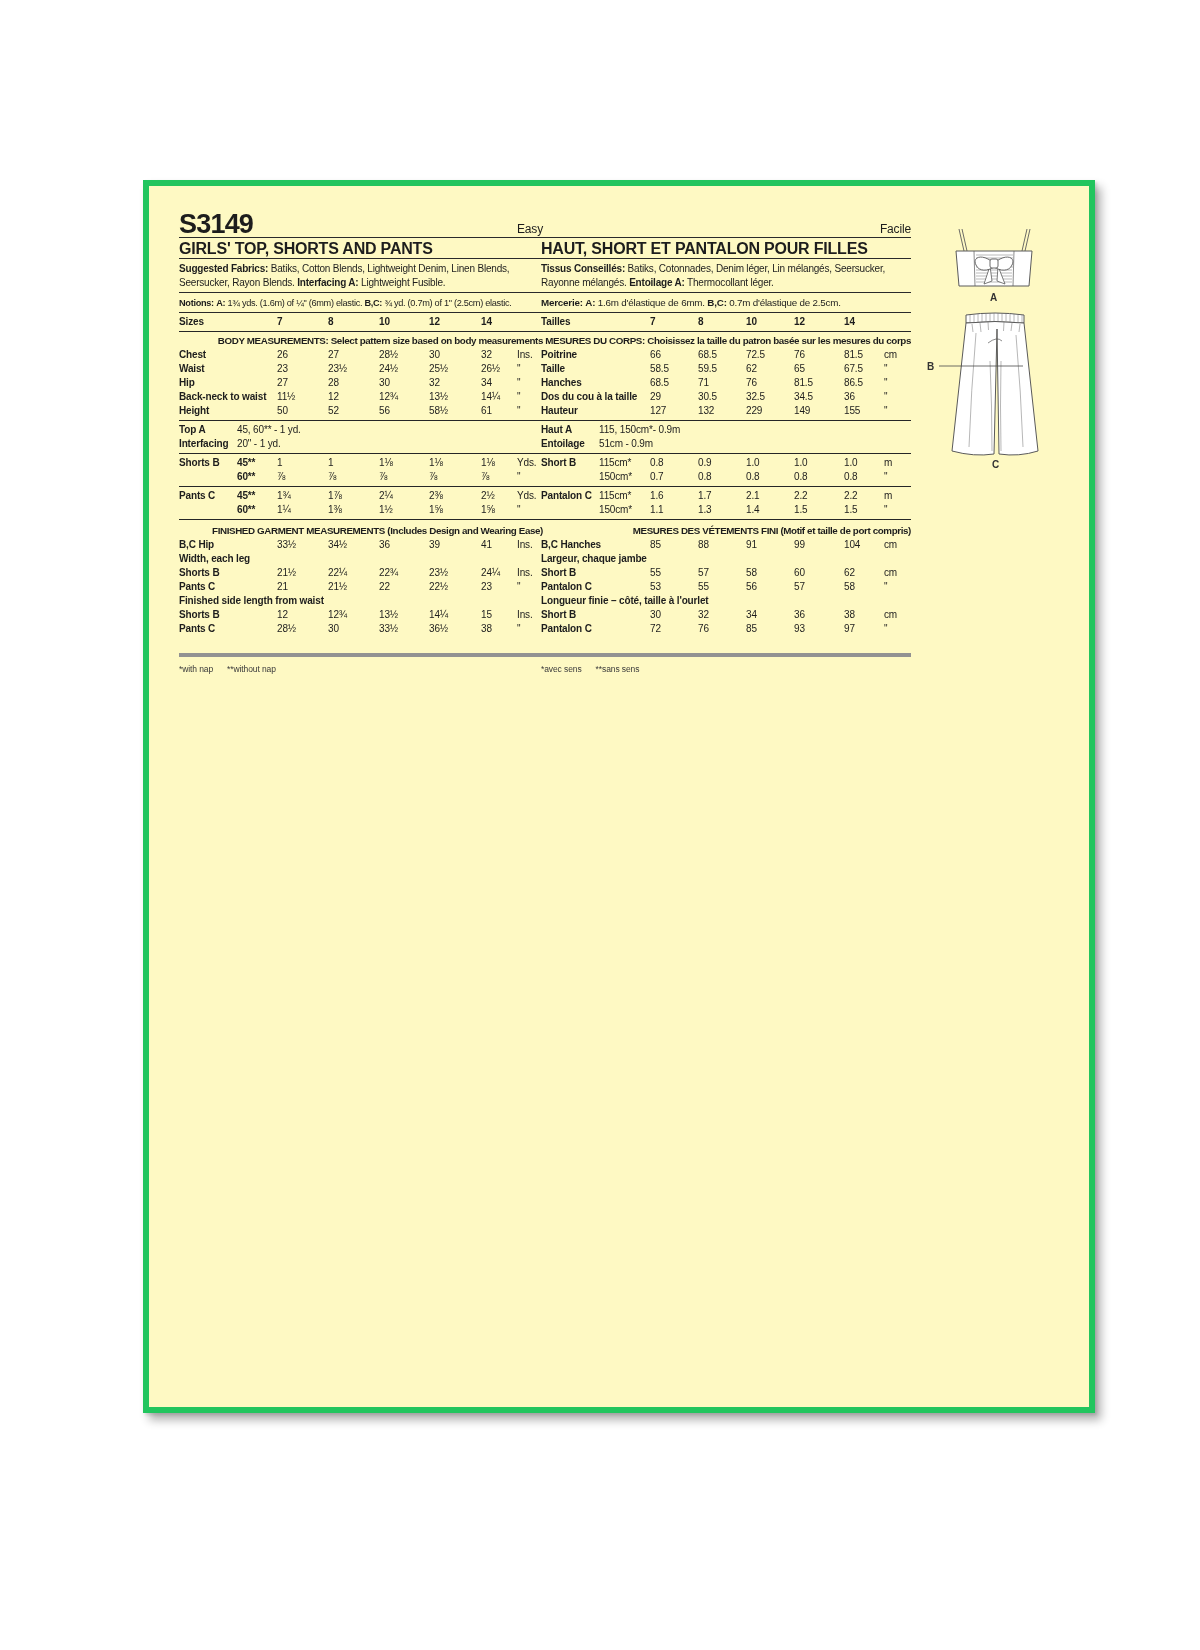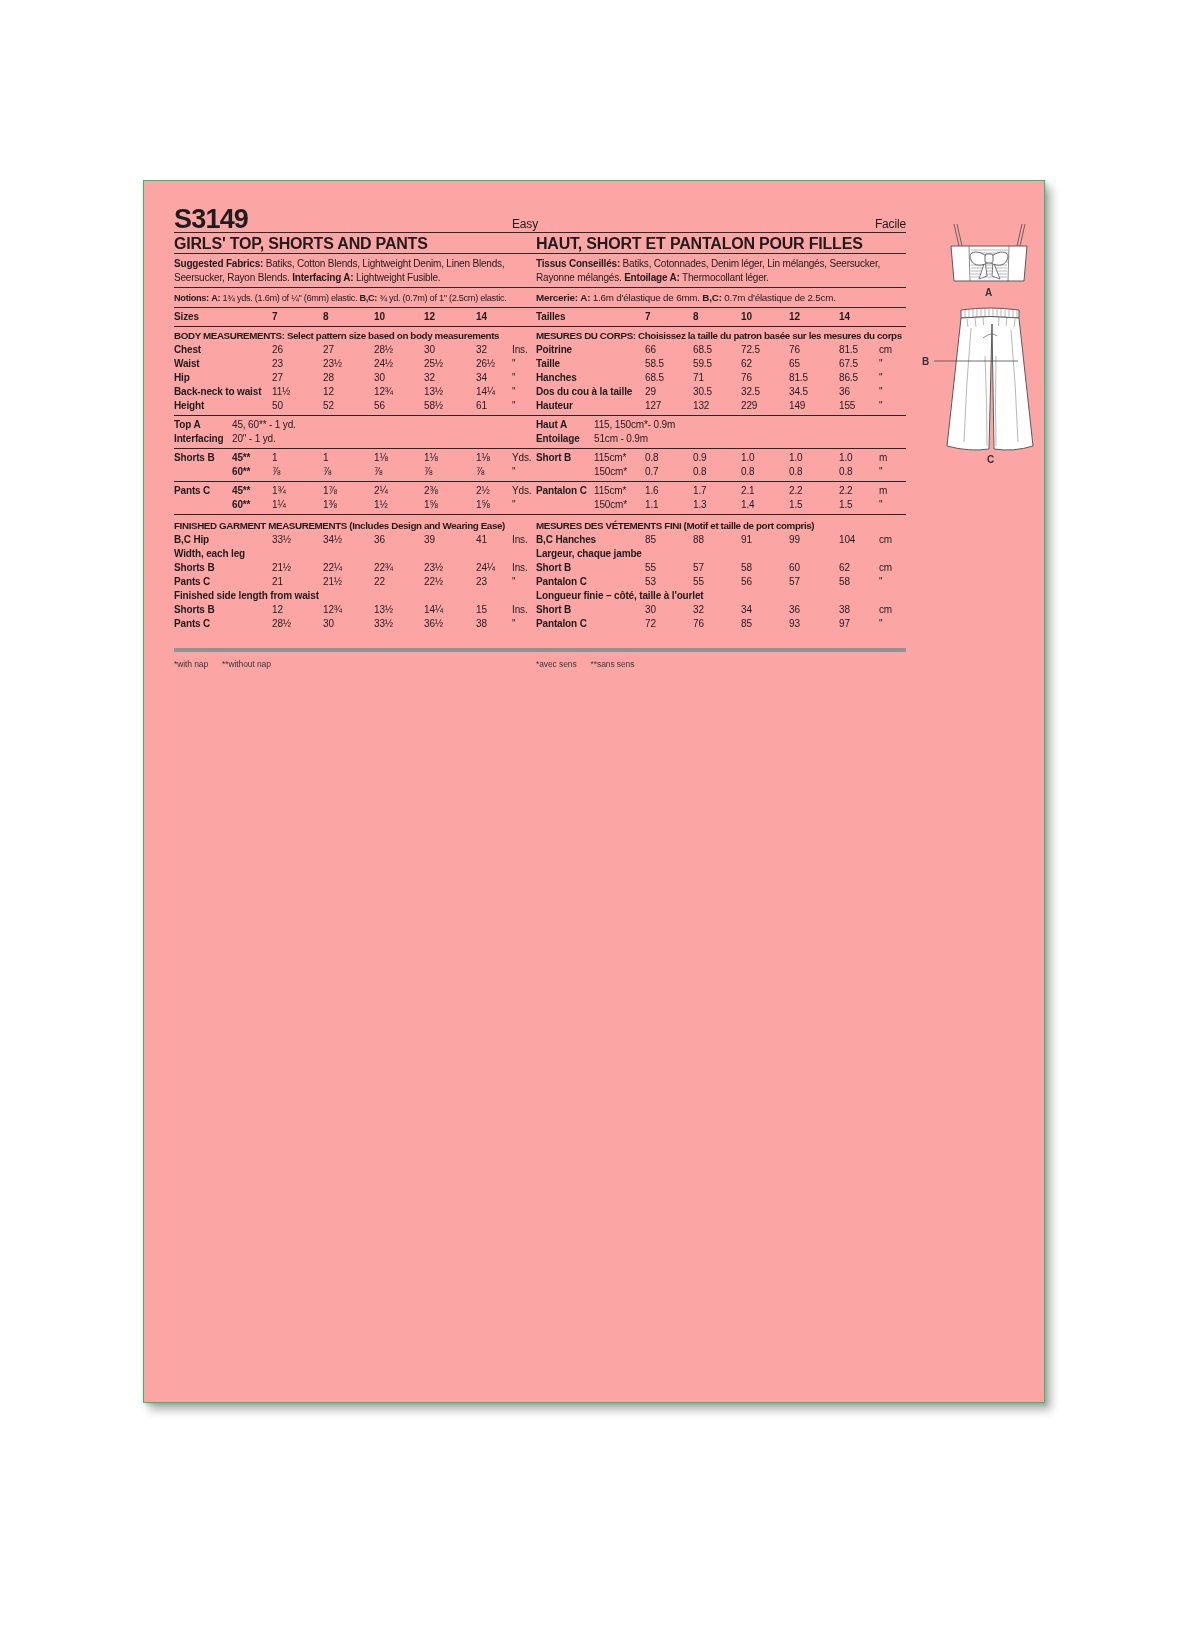--- a/index.html
+++ b/index.html
@@ -1,18 +1,18 @@
 <!DOCTYPE html>
 <html><head>
 <meta charset="utf-8">
 <style>
   html,body{margin:0;padding:0;background:#ffffff;}
   body{width:1200px;height:1650px;position:relative;font-family:"Liberation Sans","DejaVu Sans",sans-serif;color:#1c1c1c;}
-  .sheet{position:absolute;left:143px;top:180px;width:900px;height:1221px;background:#fca5a5;
-         border:1px solid #22c55e;box-shadow:6px 7px 9px rgba(0,0,0,0.30),2px 2px 3px rgba(0,0,0,0.12);}
+  .sheet{position:absolute;left:143px;top:180px;width:900px;height:1221px;background:#fef9c3;
+         border:6px solid #22c55e;box-shadow:6px 7px 9px rgba(0,0,0,0.30),2px 2px 3px rgba(0,0,0,0.12);padding-left:40px;}
   .col{position:absolute;top:24px;height:470px;font-size:10px;line-height:14px;letter-spacing:-0.15px;color:#1d1d1d;}
   .col.en{left:30px;width:364px;}
   .col.fr{left:392px;width:370px;}
   .masthead{display:flex;justify-content:space-between;align-items:flex-end;height:26px;border-bottom:1px solid #2a2a2a;padding-bottom:1px;}
   .sku{font-size:27px;font-weight:bold;letter-spacing:-0.8px;line-height:24px;}
   .difficulty{font-size:12px;line-height:13px;}
   .title-row{font-weight:bold;font-size:16px;padding:4px 0 2px;border-bottom:1px solid #2a2a2a;letter-spacing:-0.2px;}
   .para{padding:3px 0 2px;border-bottom:1px solid #2a2a2a;letter-spacing:-0.2px;}
   .para .b{font-weight:bold;}
   .notions-line{white-space:nowrap;font-size:9.2px;letter-spacing:-0.3px;}
@@ -21,21 +21,21 @@
   .rb{border-bottom:1px solid #262626;}
   .trow{display:grid;}
   .en .trow{grid-template-columns:58px 40px 51px 51px 50px 52px 36px 1fr;}
   .fr .trow{grid-template-columns:58px 51px 48px 48px 48px 50px 40px 1fr;}
   .trow .lbl{font-weight:bold;}
   .trow .lbl.two{grid-column:1/3;}
   .trow .lbl.one{grid-column:1;}
   .en .trow .sub{font-weight:bold;}
   .trow .free{grid-column:2/9;}
   .trow .hspan{grid-column:1/9;font-weight:bold;}
-  .trow .hspan.hdr{letter-spacing:-0.38px;font-size:9.8px;}
+  .trow .hspan.hdr{letter-spacing:-0.38px;font-size:9.8px;text-align:right;}
   .trow .unit{grid-column:8;text-align:left;}
   .sizes-block{font-weight:bold;}
   .sizes-block .val{font-weight:bold;}
   .bottom-bar{position:absolute;left:0;top:443px;width:100%;height:4px;background:#929292;}
   .footnote{position:absolute;left:0;top:452px;font-size:8.5px;color:#3a3a3a;letter-spacing:-0.1px;}
   .footnote span{margin-right:14px;}
   .figs{position:absolute;left:777px;top:35px;width:125px;height:255px;}
   .figs text{font-size:10px;font-weight:bold;fill:#333;font-family:"Liberation Sans","DejaVu Sans",sans-serif;}
 </style>
 </head>

